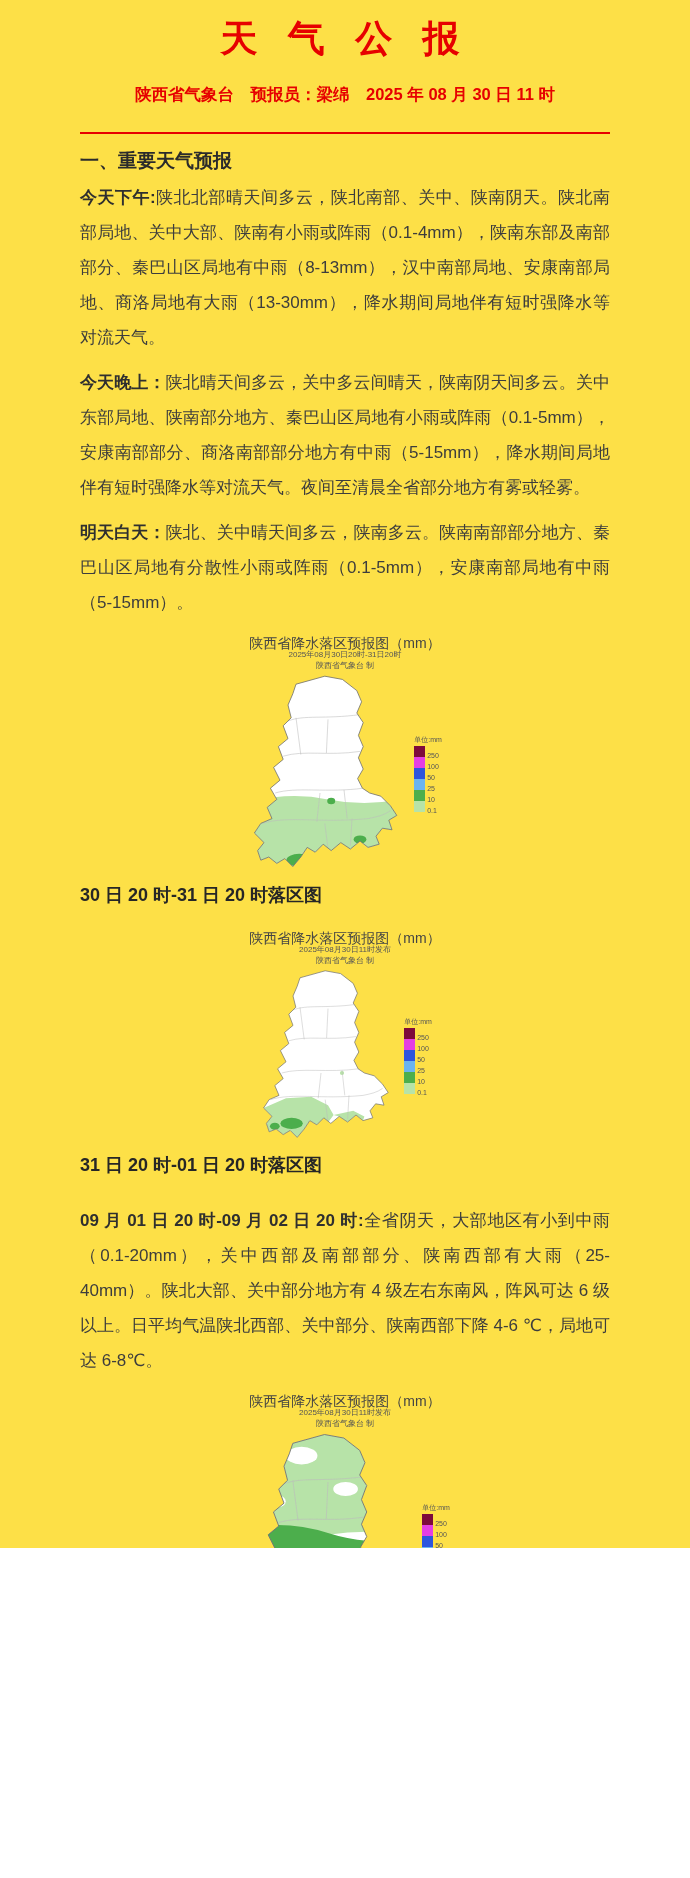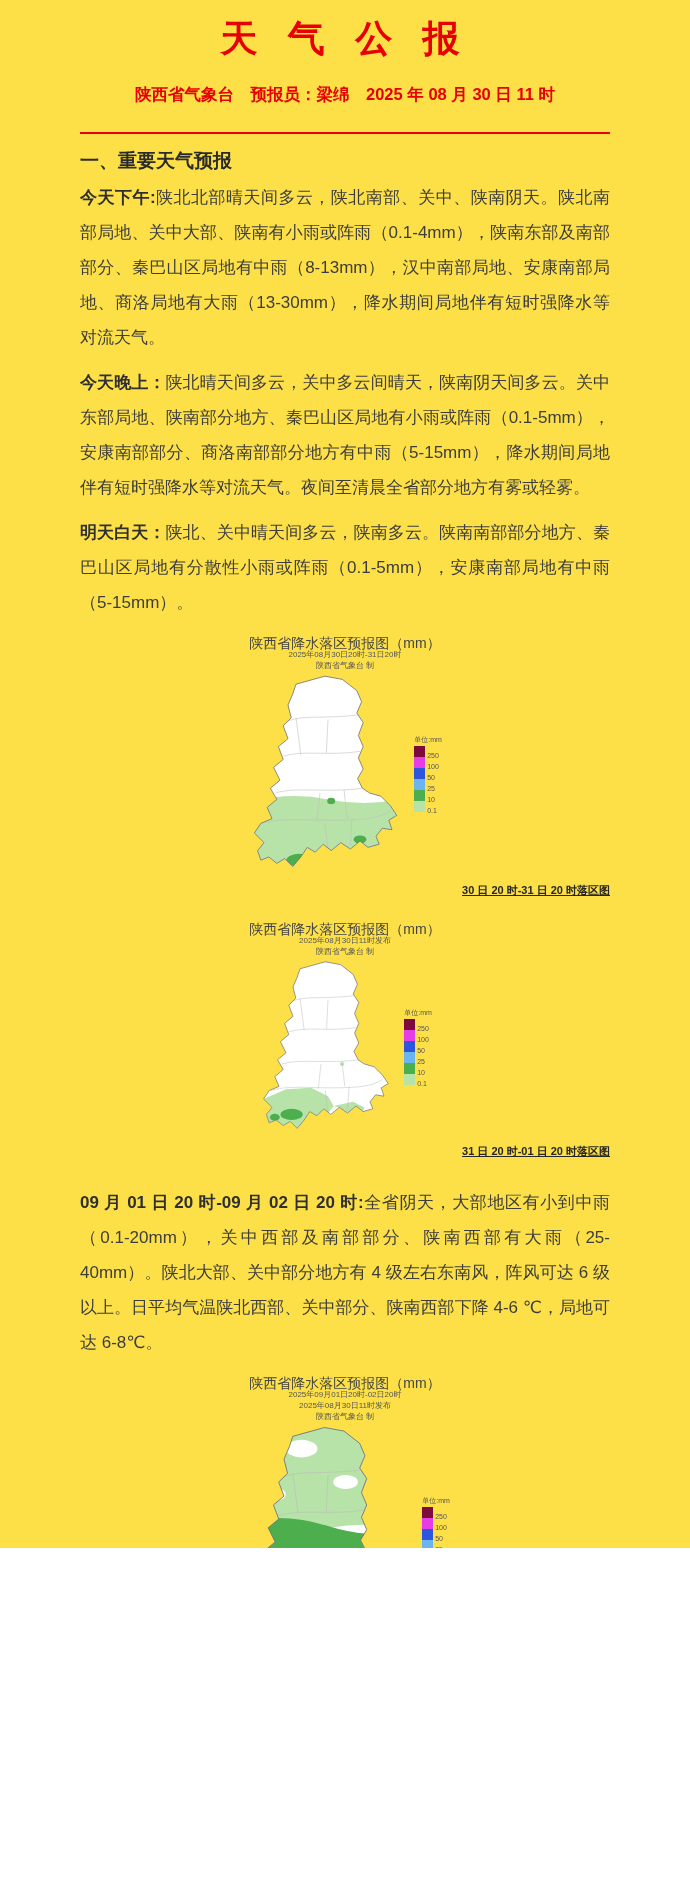--- a/index.html
+++ b/index.html
@@ -54,26 +54,25 @@
   .map-flex{
     display:flex;justify-content:center;align-items:center;gap:6px;
     margin-top:2px;
   }
   .legend{display:flex;flex-direction:column;align-items:flex-start;}
   .legend-title{font-size:7px;color:#555;margin-bottom:1px;}
   .legend-row{display:flex;align-items:flex-end;height:11px;}
   .legend-row .swatch{width:11px;height:11px;display:inline-block;}
   .legend-row .legend-label{font-size:7px;color:#555;margin-left:2px;transform:translateY(2px);}
   .map-caption{
-    text-align:right;
-    font-size:11px;
+    text-align:left;
+    font-size:18px;
     font-weight:bold;
     color:#262626;
     margin:10px 0 26px 0;
-    text-decoration:underline;
   }
   svg.province{display:block;}
 </style>
 </head>
 <body>
 
 <div class="page">
 
   <h1 class="title">天 气 公 报</h1>
 
@@ -221,21 +220,20 @@
           </div>
       </div>
     </figure>
     <div class="map-caption">31 日 20 时-01 日 20 时落区图</div>
 
     <p class="body"><span class="lead">09 月 01 日 20 时-09 月 02 日 20 时:</span><span>全省阴天，大部地区有小到中雨（0.1-20mm），关中西部及南部部分、陕南西部有大雨（25-40mm）。陕北大部、关中部分地方有 4 级左右东南风，阵风可达 6 级以上。日平均气温陕北西部、关中部分、陕南西部下降 4-6 ℃，局地可达 6-8℃。</span></p>
 
     <figure class="map-figure">
       <div class="map-header">
         <div class="mh-title">陕西省降水落区预报图（mm）</div>
-        <div>2025年09月01日20时-02日20时</div>
         <div>2025年08月30日11时发布</div>
         <div>陕西省气象台 制</div>
       </div>
       <div class="map-flex">
         <svg class="province" width="176" height="220" viewBox="0 0 200 250">
           <defs>
             <clipPath id="clip3">
               <path d="M60 14 L96 4 L118 8 L136 22 L142 36 L136 50 L144 62 L138 78 L144 92 L138 106 L144 120 L137 132 L143 144 L152 150 L166 154 L178 166 L186 178 L176 184 L180 196 L168 194 L160 204 L164 214 L150 218 L140 210 L128 220 L116 212 L104 222 L94 214 L84 224 L74 218 L66 230 L56 242 L46 232 L36 238 L26 230 L16 234 L12 222 L20 212 L8 200 L16 188 L30 182 L24 168 L36 158 L28 144 L40 134 L32 118 L44 108 L38 92 L50 82 L44 66 L54 56 L50 40 L56 26 Z"></path>
             </clipPath>
           </defs>

